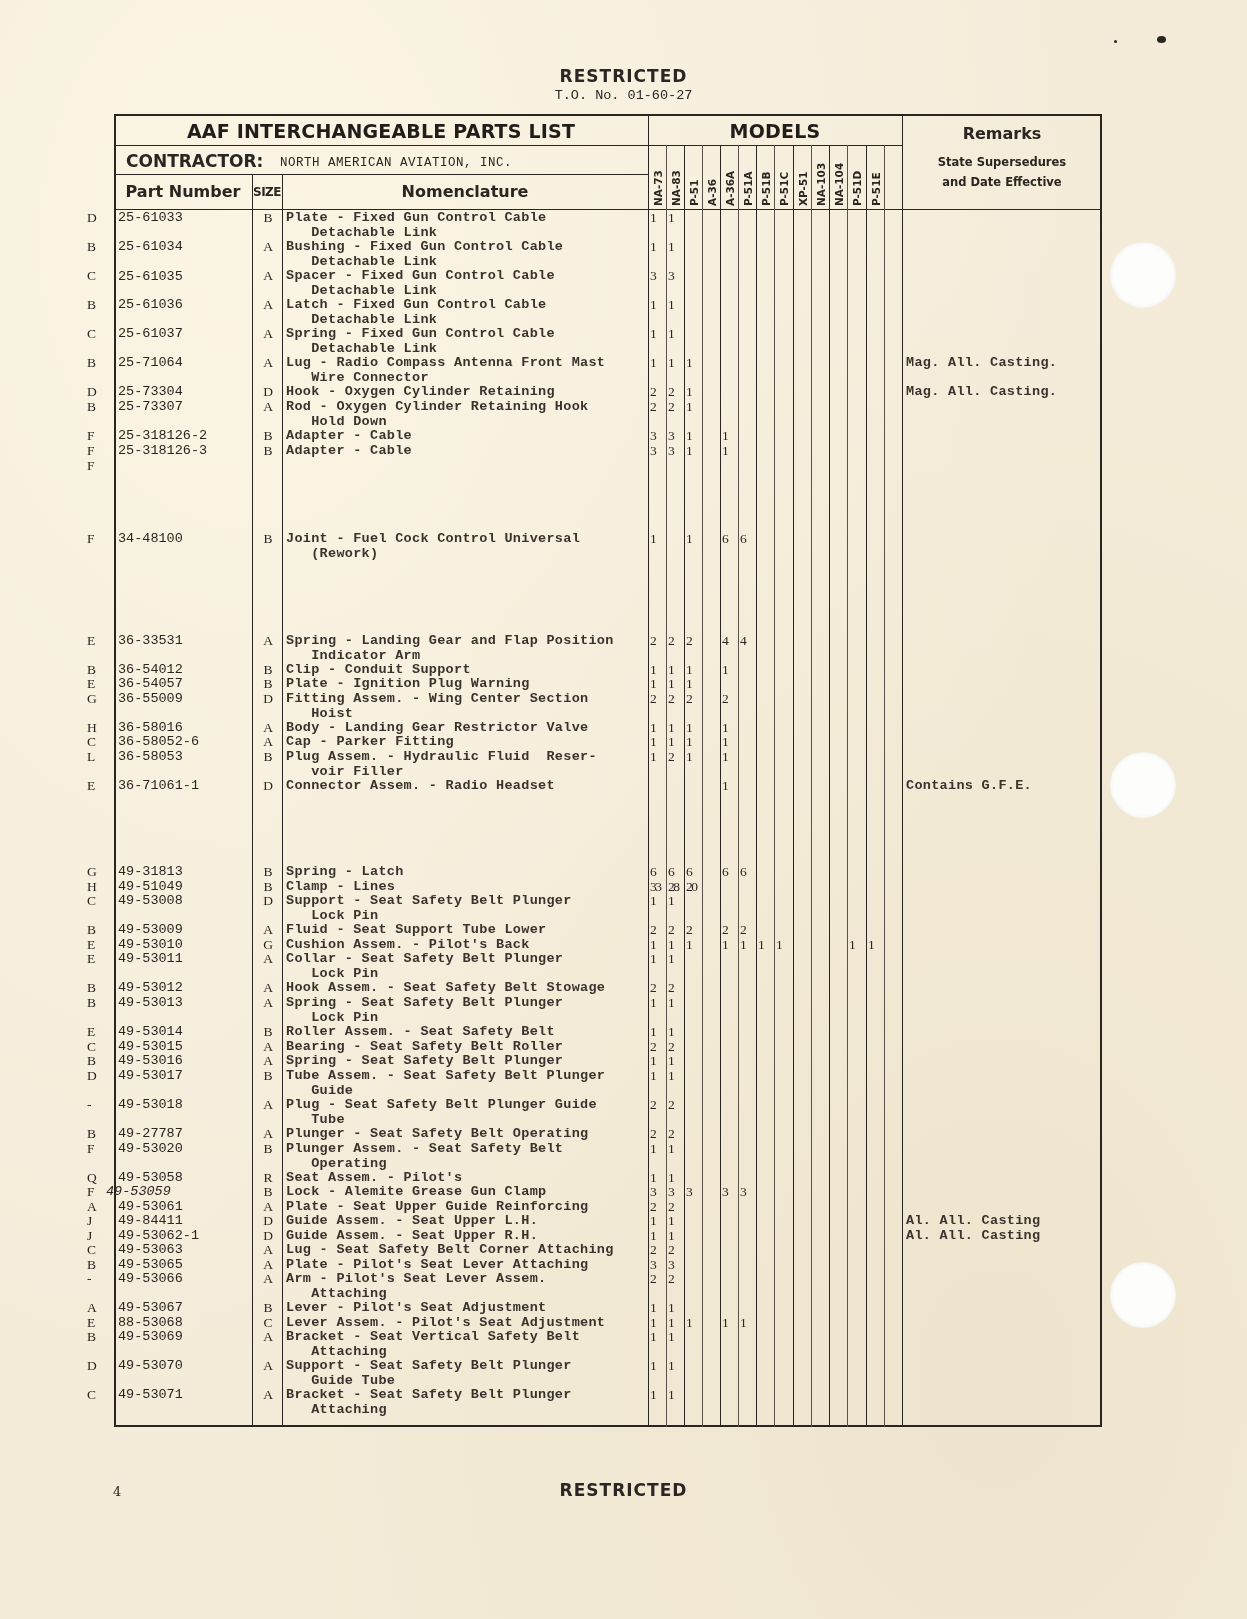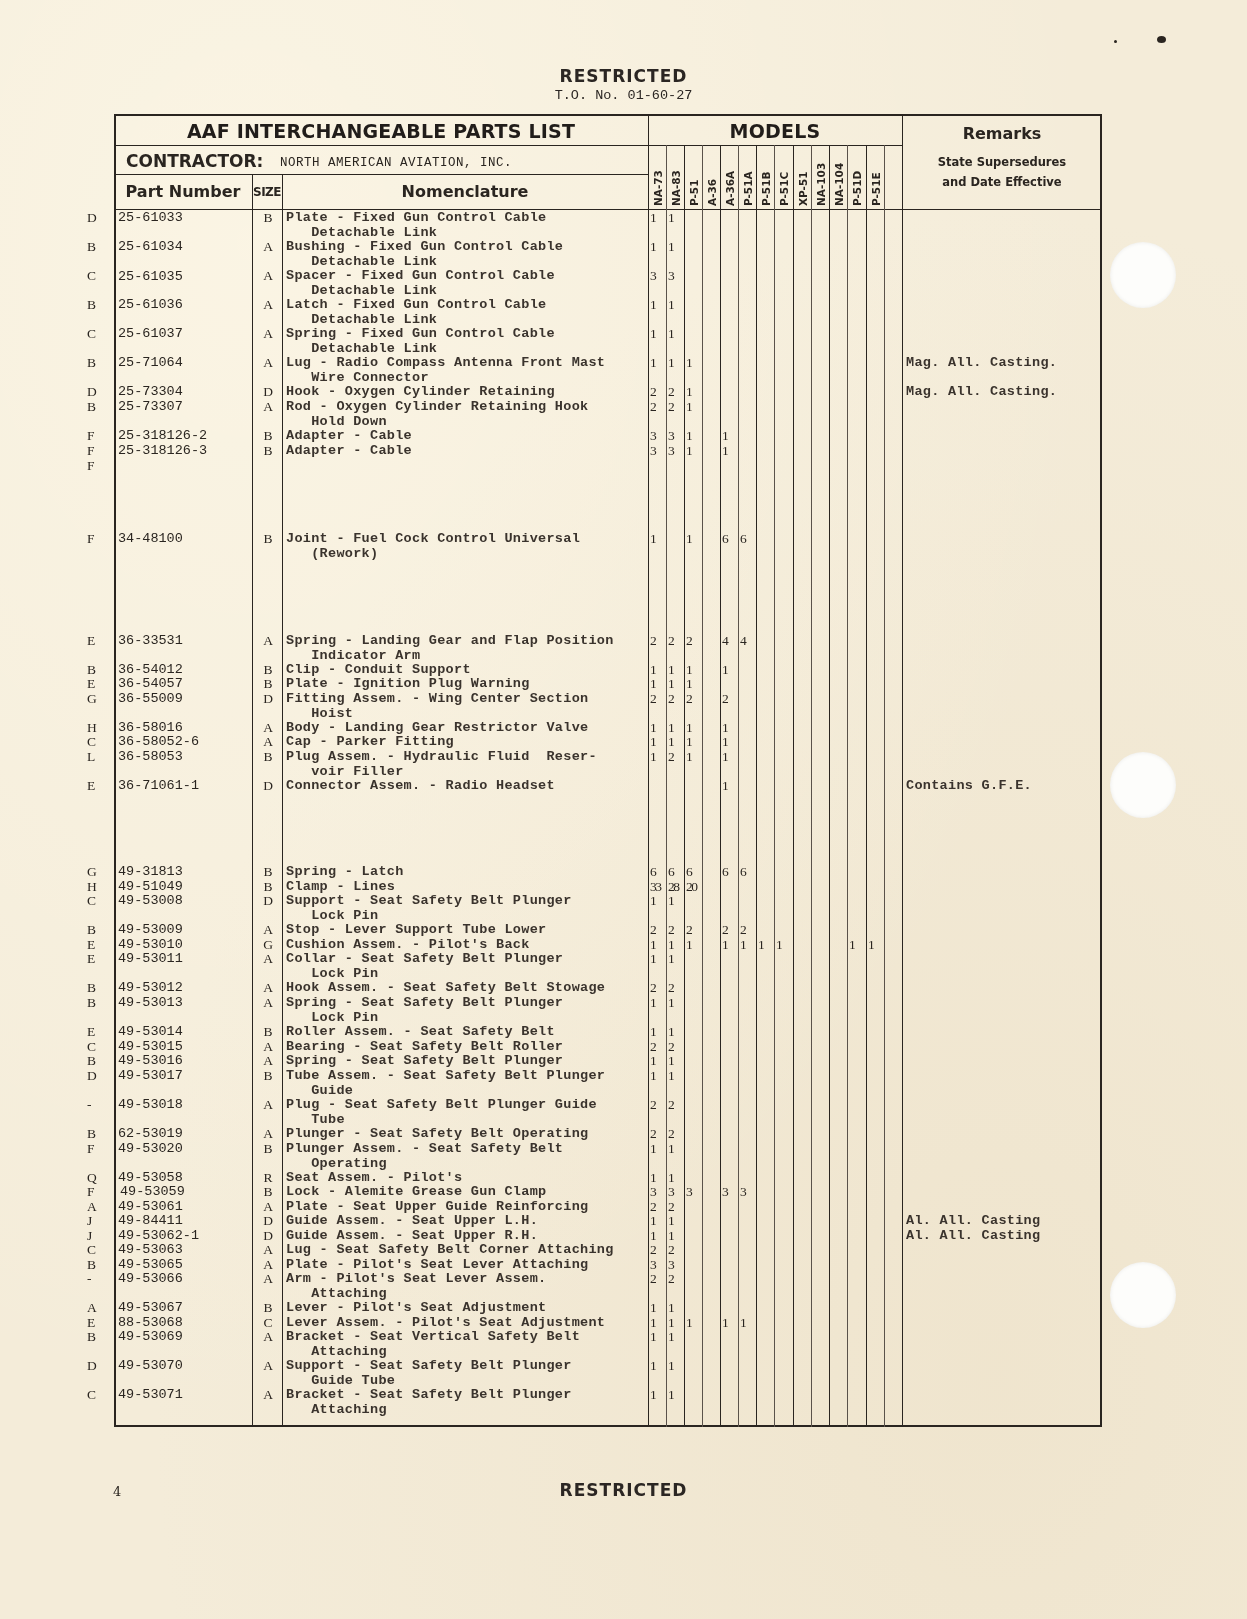--- a/index.html
+++ b/index.html
@@ -552,21 +552,21 @@
     <div class="cell qty" style="left: 776px; top: 894px;"></div>
     <div class="cell qty" style="left: 795px; top: 894px;"></div>
     <div class="cell qty" style="left: 813px; top: 894px;"></div>
     <div class="cell qty" style="left: 831px; top: 894px;"></div>
     <div class="cell qty" style="left: 849px; top: 894px;"></div>
     <div class="cell qty" style="left: 868px; top: 894px;"></div>
     <div class="cell remark" style="left: 906px; top: 894px;"></div>
     <div class="cell code" style="left: 87px; top: 923px;">B</div>
     <div class="cell partno" style="left: 118px; top: 923px;">49-53009</div>
     <div class="cell size" style="left: 258px; top: 923px; width: 20px; text-align: center;">A</div>
-    <div class="cell nomen" style="left: 286px; top: 923px;">Stop - Lever Support Tube Lower</div>
+    <div class="cell nomen" style="left: 286px; top: 923px;">Fluid - Seat Support Tube Lower</div>
     <div class="cell qty" style="left: 650px; top: 923px;">2</div>
     <div class="cell qty" style="left: 668px; top: 923px;">2</div>
     <div class="cell qty" style="left: 686px; top: 923px;">2</div>
     <div class="cell qty" style="left: 704px; top: 923px;"></div>
     <div class="cell qty" style="left: 722px; top: 923px;">2</div>
     <div class="cell qty" style="left: 740px; top: 923px;">2</div>
     <div class="cell qty" style="left: 758px; top: 923px;"></div>
     <div class="cell qty" style="left: 776px; top: 923px;"></div>
     <div class="cell qty" style="left: 795px; top: 923px;"></div>
     <div class="cell qty" style="left: 813px; top: 923px;"></div>
@@ -734,21 +734,21 @@
     <div class="cell qty" style="left: 740px; top: 1098px;"></div>
     <div class="cell qty" style="left: 758px; top: 1098px;"></div>
     <div class="cell qty" style="left: 776px; top: 1098px;"></div>
     <div class="cell qty" style="left: 795px; top: 1098px;"></div>
     <div class="cell qty" style="left: 813px; top: 1098px;"></div>
     <div class="cell qty" style="left: 831px; top: 1098px;"></div>
     <div class="cell qty" style="left: 849px; top: 1098px;"></div>
     <div class="cell qty" style="left: 868px; top: 1098px;"></div>
     <div class="cell remark" style="left: 906px; top: 1098px;"></div>
     <div class="cell code" style="left: 87px; top: 1127px;">B</div>
-    <div class="cell partno" style="left: 118px; top: 1127px;">62-53019</div>
+    <div class="cell partno" style="left: 118px; top: 1127px;">49-27787</div>
     <div class="cell size" style="left: 258px; top: 1127px; width: 20px; text-align: center;">A</div>
     <div class="cell nomen" style="left: 286px; top: 1127px;">Plunger - Seat Safety Belt Operating</div>
     <div class="cell qty" style="left: 650px; top: 1127px;">2</div>
     <div class="cell qty" style="left: 668px; top: 1127px;">2</div>
     <div class="cell qty" style="left: 686px; top: 1127px;"></div>
     <div class="cell qty" style="left: 704px; top: 1127px;"></div>
     <div class="cell qty" style="left: 722px; top: 1127px;"></div>
     <div class="cell qty" style="left: 740px; top: 1127px;"></div>
     <div class="cell qty" style="left: 758px; top: 1127px;"></div>
     <div class="cell qty" style="left: 776px; top: 1127px;"></div>
@@ -789,21 +789,21 @@
     <div class="cell qty" style="left: 740px; top: 1171px;"></div>
     <div class="cell qty" style="left: 758px; top: 1171px;"></div>
     <div class="cell qty" style="left: 776px; top: 1171px;"></div>
     <div class="cell qty" style="left: 795px; top: 1171px;"></div>
     <div class="cell qty" style="left: 813px; top: 1171px;"></div>
     <div class="cell qty" style="left: 831px; top: 1171px;"></div>
     <div class="cell qty" style="left: 849px; top: 1171px;"></div>
     <div class="cell qty" style="left: 868px; top: 1171px;"></div>
     <div class="cell remark" style="left: 906px; top: 1171px;"></div>
     <div class="cell code" style="left: 87px; top: 1185px;">F</div>
-    <div class="cell partno" style="left: 120px; top: 1185px;">49-53059</div>
+    <div class="cell partno" style="left: 106px; top: 1185px; font-style: italic;">49-53059</div>
     <div class="cell size" style="left: 258px; top: 1185px; width: 20px; text-align: center;">B</div>
     <div class="cell nomen" style="left: 286px; top: 1185px;">Lock - Alemite Grease Gun Clamp</div>
     <div class="cell qty" style="left: 650px; top: 1185px;">3</div>
     <div class="cell qty" style="left: 668px; top: 1185px;">3</div>
     <div class="cell qty" style="left: 686px; top: 1185px;">3</div>
     <div class="cell qty" style="left: 704px; top: 1185px;"></div>
     <div class="cell qty" style="left: 722px; top: 1185px;">3</div>
     <div class="cell qty" style="left: 740px; top: 1185px;">3</div>
     <div class="cell qty" style="left: 758px; top: 1185px;"></div>
     <div class="cell qty" style="left: 776px; top: 1185px;"></div>

